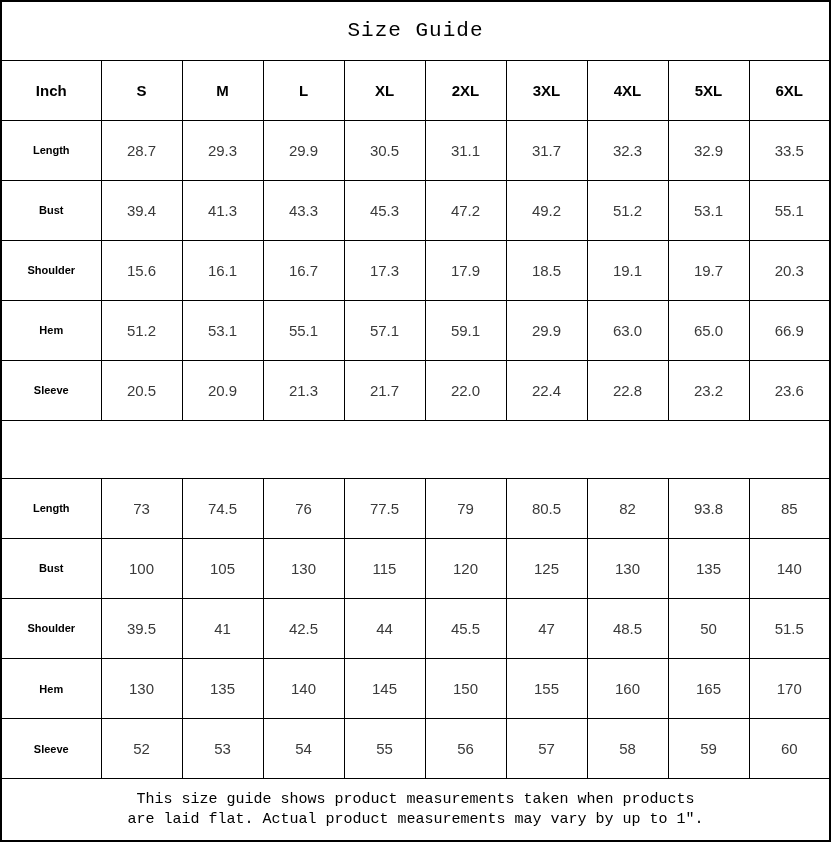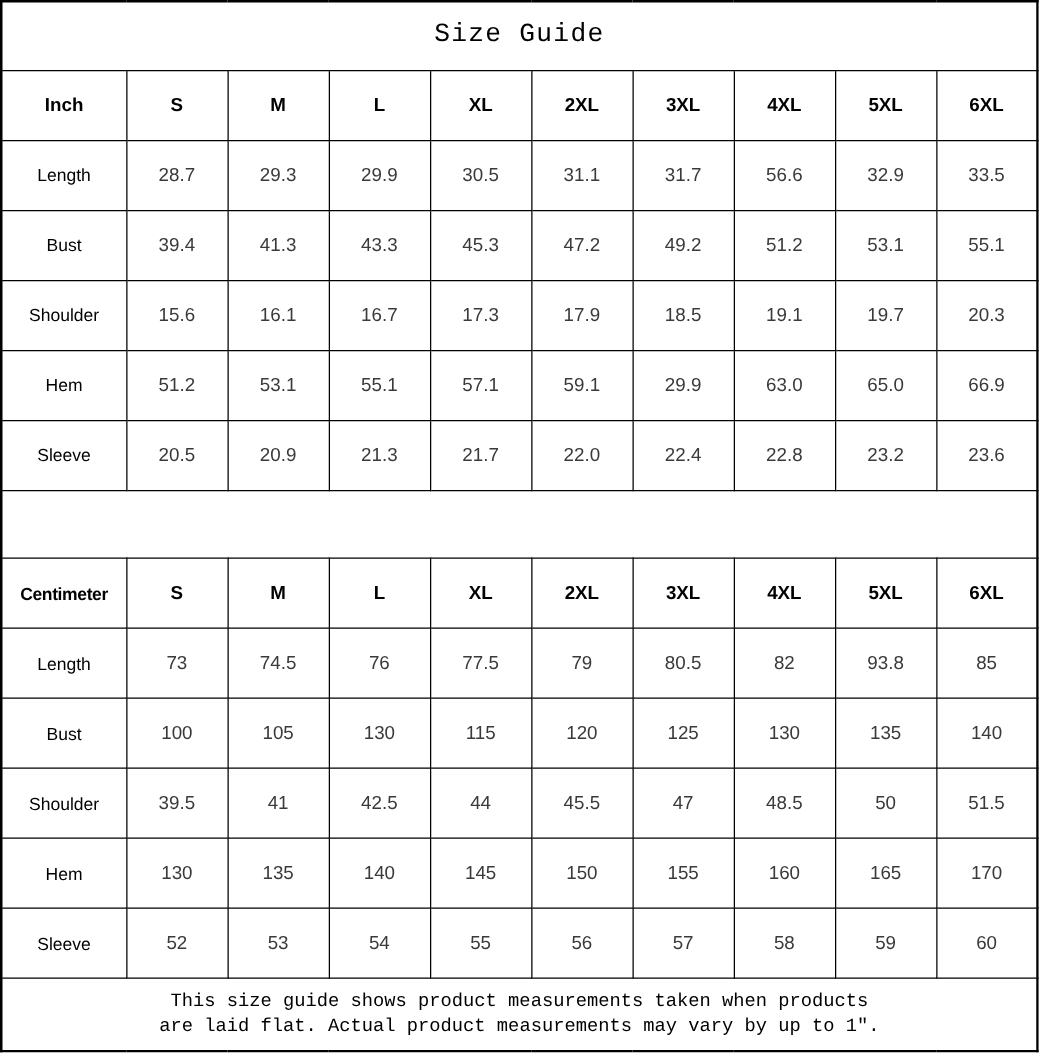--- a/index.html
+++ b/index.html
@@ -26,21 +26,21 @@
   tr.r-gap    { height: 54px; }
   tr.r-footer { height: 58px; }
   .title-cell {
     font-family: "Liberation Mono", monospace;
     font-size: 21px;
     font-weight: normal;
     letter-spacing: 1px;
   }
   .hdr { font-weight: bold; font-size: 15px; text-align: center; }
   .unit-cm { font-size: 14px; letter-spacing: -0.3px; }
-  .lbl { font-weight: normal; font-size: 14px; }
+  .lbl { font-weight: bold; font-size: 11px; }
   .val { font-size: 15px; color: #3a3a3a; }
   .footer-cell {
     font-family: "Liberation Mono", monospace;
     font-size: 15px;
     line-height: 20px;
     color: #000000;
   }
 </style>
 </head>
 <body>
@@ -78,21 +78,21 @@
       </tr>
 
       <tr class="r">
         <td class="lbl">Length</td>
         <td class="val">28.7</td>
         <td class="val">29.3</td>
         <td class="val">29.9</td>
         <td class="val">30.5</td>
         <td class="val">31.1</td>
         <td class="val">31.7</td>
-        <td class="val">56.6</td>
+        <td class="val">32.3</td>
         <td class="val">32.9</td>
         <td class="val">33.5</td>
       </tr>
 
       <tr class="r">
         <td class="lbl">Bust</td>
         <td class="val">39.4</td>
         <td class="val">41.3</td>
         <td class="val">43.3</td>
         <td class="val">45.3</td>
@@ -139,32 +139,20 @@
         <td class="val">22.4</td>
         <td class="val">22.8</td>
         <td class="val">23.2</td>
         <td class="val">23.6</td>
       </tr>
 
       <tr class="r-gap">
         <td colspan="10"></td>
       </tr>
 
-      <tr class="r">
-        <td class="hdr unit-cm">Centimeter</td>
-        <td class="hdr">S</td>
-        <td class="hdr">M</td>
-        <td class="hdr">L</td>
-        <td class="hdr">XL</td>
-        <td class="hdr">2XL</td>
-        <td class="hdr">3XL</td>
-        <td class="hdr">4XL</td>
-        <td class="hdr">5XL</td>
-        <td class="hdr">6XL</td>
-      </tr>
 
       <tr class="r">
         <td class="lbl">Length</td>
         <td class="val">73</td>
         <td class="val">74.5</td>
         <td class="val">76</td>
         <td class="val">77.5</td>
         <td class="val">79</td>
         <td class="val">80.5</td>
         <td class="val">82</td>

